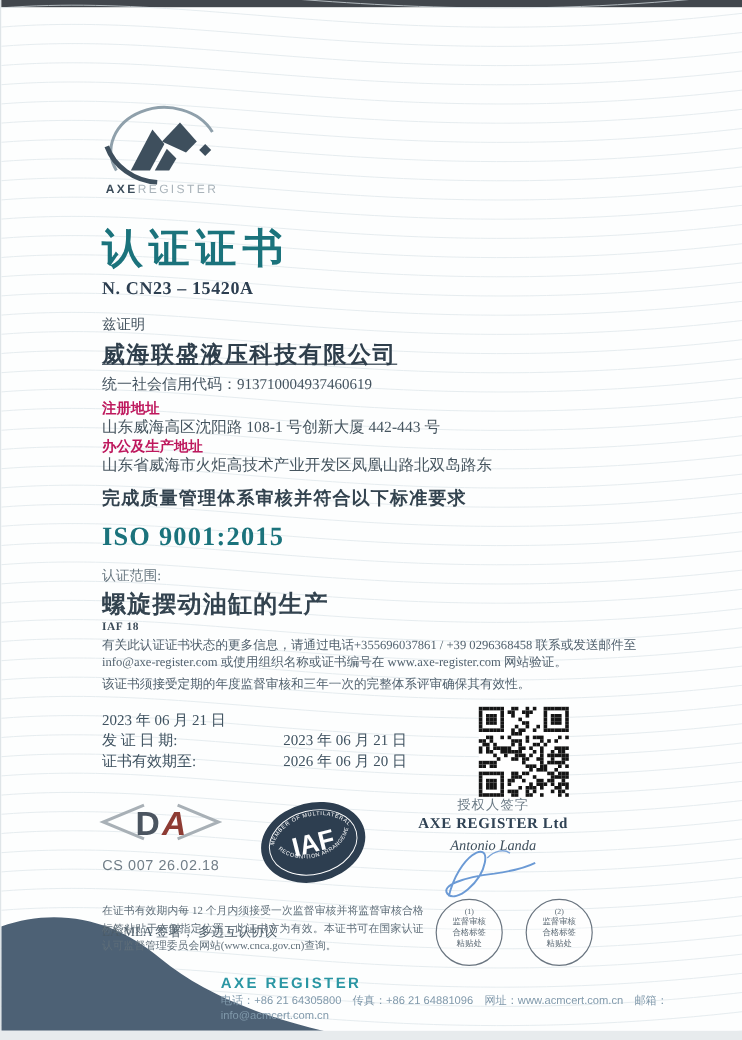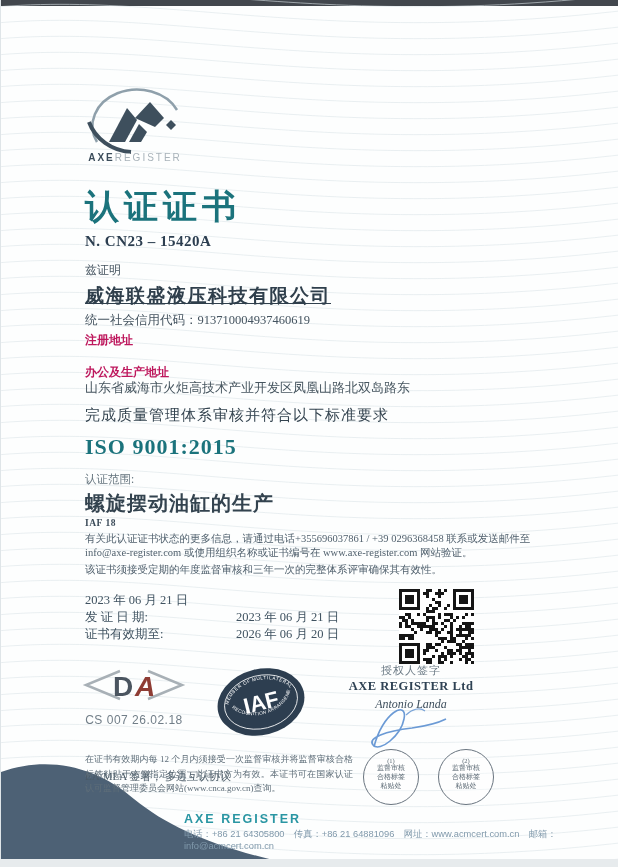--- a/index.html
+++ b/index.html
@@ -16,21 +16,21 @@
   .logo-text .b{font-weight:bold;color:#3c4d5b;}
   .logo-text .l{color:#a9b3ba;}
 
   .title{left:84px;top:184px;font-size:34px;font-weight:bold;letter-spacing:5px;color:#1b737c;}
   .cert-no{left:84px;top:233px;font-size:15px;font-weight:bold;color:#2c3e50;letter-spacing:.5px;}
   .certify{left:84px;top:262px;font-size:12px;color:#44535f;}
   .company{left:84px;top:283px;font-size:19px;font-weight:bold;color:#2f3f4c;letter-spacing:1.5px;text-decoration:underline;}
   .credit{left:84px;top:312px;font-size:12.5px;color:#44535f;}
   .addr-label{left:84px;font-size:12px;font-weight:bold;color:#be185d;}
   .addr{left:84px;font-size:13px;color:#46555f;}
-  .statement{left:84px;top:406px;font-size:15px;font-weight:normal;color:#33434f;letter-spacing:1px;}
+  .statement{left:84px;top:406px;font-size:15px;font-weight:bold;color:#33434f;letter-spacing:1px;}
   .iso{left:84px;top:434px;font-size:22px;font-weight:bold;color:#1b737c;letter-spacing:1px;}
   .scope-label{left:84px;top:472px;font-size:11.5px;color:#66757f;}
   .scope{left:84px;top:490px;font-size:20px;font-weight:bold;color:#33434f;letter-spacing:1px;}
   .iaf-code{left:84px;top:518px;font-size:9.5px;font-weight:bold;color:#3a4a58;letter-spacing:.5px;}
   .info-para{left:84px;top:532px;width:462px;font-size:10.5px;line-height:13.5px;color:#51616e;}
   .validity{left:84px;top:563px;width:462px;font-size:10.5px;color:#51616e;}
 
   .dates{left:84px;top:592px;font-size:12.5px;color:#3f5260;}
   .date-row{display:flex;height:17px;}
   .date-row .dl{width:151px;}
@@ -147,20 +147,21 @@
       <span class="b">AXE</span><span class="l">REGISTER</span>
     </div>
   </div>
 
   <div class="layer title">认证证书</div>
   <div class="layer cert-no">N. CN23 – 15420A</div>
   <div class="layer certify">兹证明</div>
   <div class="layer company">威海联盛液压科技有限公司</div>
   <div class="layer credit">统一社会信用代码：913710004937460619</div>
   <div class="layer addr-label" style="top:332px;">注册地址</div>
+  <div class="layer addr" style="top:347px;">山东威海高区沈阳路 108-1 号创新大厦 442-443 号</div>
   <div class="layer addr-label" style="top:364px;">办公及生产地址</div>
   <div class="layer addr" style="top:379px;">山东省威海市火炬高技术产业开发区凤凰山路北双岛路东</div>
 
   <div class="layer statement">完成质量管理体系审核并符合以下标准要求</div>
   <div class="layer iso">ISO 9001:2015</div>
   <div class="layer scope-label">认证范围:</div>
   <div class="layer scope">螺旋摆动油缸的生产</div>
   <div class="layer iaf-code">IAF 18</div>
   <div class="layer info-para">有关此认证证书状态的更多信息，请通过电话+355696037861 / +39 0296368458 联系或发送邮件至 info@axe-register.com 或使用组织名称或证书编号在 www.axe-register.com 网站验证。</div>
   <div class="layer validity">该证书须接受定期的年度监督审核和三年一次的完整体系评审确保其有效性。</div>

